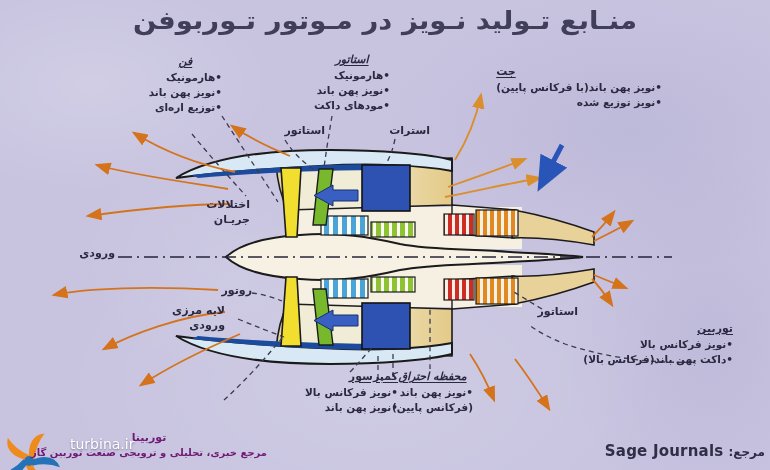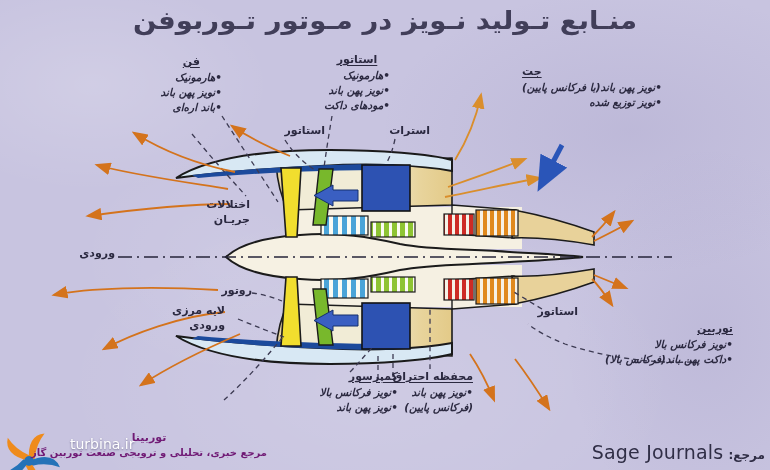--- a/index.html
+++ b/index.html
@@ -19,35 +19,35 @@
   .main-title{
     position:absolute;top:2px;left:0;width:770px;text-align:center;direction:rtl;
     font-size:25px;font-weight:bold;color:#413e59;transform:scaleX(1.10);white-space:nowrap;
   }
   .lbl,.block{position:absolute;direction:rtl;color:#2b2940;z-index:5;}
   .block{text-align:right;}
   .btitle{
     font-size:11px;font-weight:bold;text-decoration:underline;text-underline-offset:2px;
     margin-bottom:2px;white-space:nowrap;
   }
-  .btitle.c{text-align:center;}
+  .btitle.c{text-align:center;font-style:italic;}
   .btitle.r{text-align:right;padding-left:4px;}
   .btitle.rr{text-align:left;padding-right:4px;}
-  .bitem{font-size:10.5px;font-weight:bold;line-height:15px;white-space:nowrap;text-align:right;font-style:italic;}
+  .bitem{font-size:10.5px;font-weight:bold;line-height:15px;white-space:nowrap;text-align:right;}
   .bitem::before{content:"\2022 ";}
   .bitem.nb::before{content:"";}
   .callout{font-size:11px;font-weight:bold;white-space:nowrap;line-height:15px;text-align:right;}
   .footer-brand{position:absolute;left:70px;top:432px;font-size:14px;font-weight:normal;color:#ffffff;
     text-shadow:0 1px 2px rgba(50,45,90,.55);z-index:6;}
   .footer-tagline{position:absolute;right:503px;top:426px;direction:rtl;text-align:center;color:#701a75;z-index:6;}
   .footer-tagline .l1{font-size:11px;font-weight:bold;line-height:15px;}
   .footer-tagline .l2{font-size:10px;font-weight:bold;line-height:15px;white-space:nowrap;}
   .source{position:absolute;right:5px;top:437px;direction:rtl;color:#302e46;z-index:6;white-space:nowrap;}
   .source .src-lbl{font-size:12px;font-weight:bold;}
-  .source .src-name{font-size:19px;font-weight:normal;letter-spacing:.2px;}
+  .source .src-name{font-size:15px;font-weight:bold;letter-spacing:.2px;}
   .logo{position:absolute;left:0px;top:424px;z-index:6;}
 </style>
 </head>
 <body>
 
 <div class="stage">
 
   <svg class="diagram" width="770" height="470" viewBox="0 0 770 470">
     <defs>
       <marker id="ah" markerWidth="9" markerHeight="7" refX="7.5" refY="3.5" orient="auto">
@@ -187,21 +187,21 @@
 
     <path d="M562,141 L541,181" stroke="#2a55b8" stroke-width="5" fill="none" marker-end="url(#ahb)"></path>
   </svg>
 
   <div class="main-title">منـابع تـولید نـویز در مـوتور تـوربوفن</div>
 
   <div class="block" style="right:548px;top:51px;">
     <div class="btitle c">فن</div>
     <div class="bitem">هارمونیک</div>
     <div class="bitem">نویز پهن باند</div>
-    <div class="bitem">باند اره‌ای</div>
+    <div class="bitem">توزیع اره‌ای</div>
   </div>
 
   <div class="block" style="right:380px;top:49px;">
     <div class="btitle c">استاتور</div>
     <div class="bitem">هارمونیک</div>
     <div class="bitem">نویز پهن باند</div>
     <div class="bitem">مودهای داکت</div>
   </div>
 
   <div class="block" style="right:108px;top:61px;">

